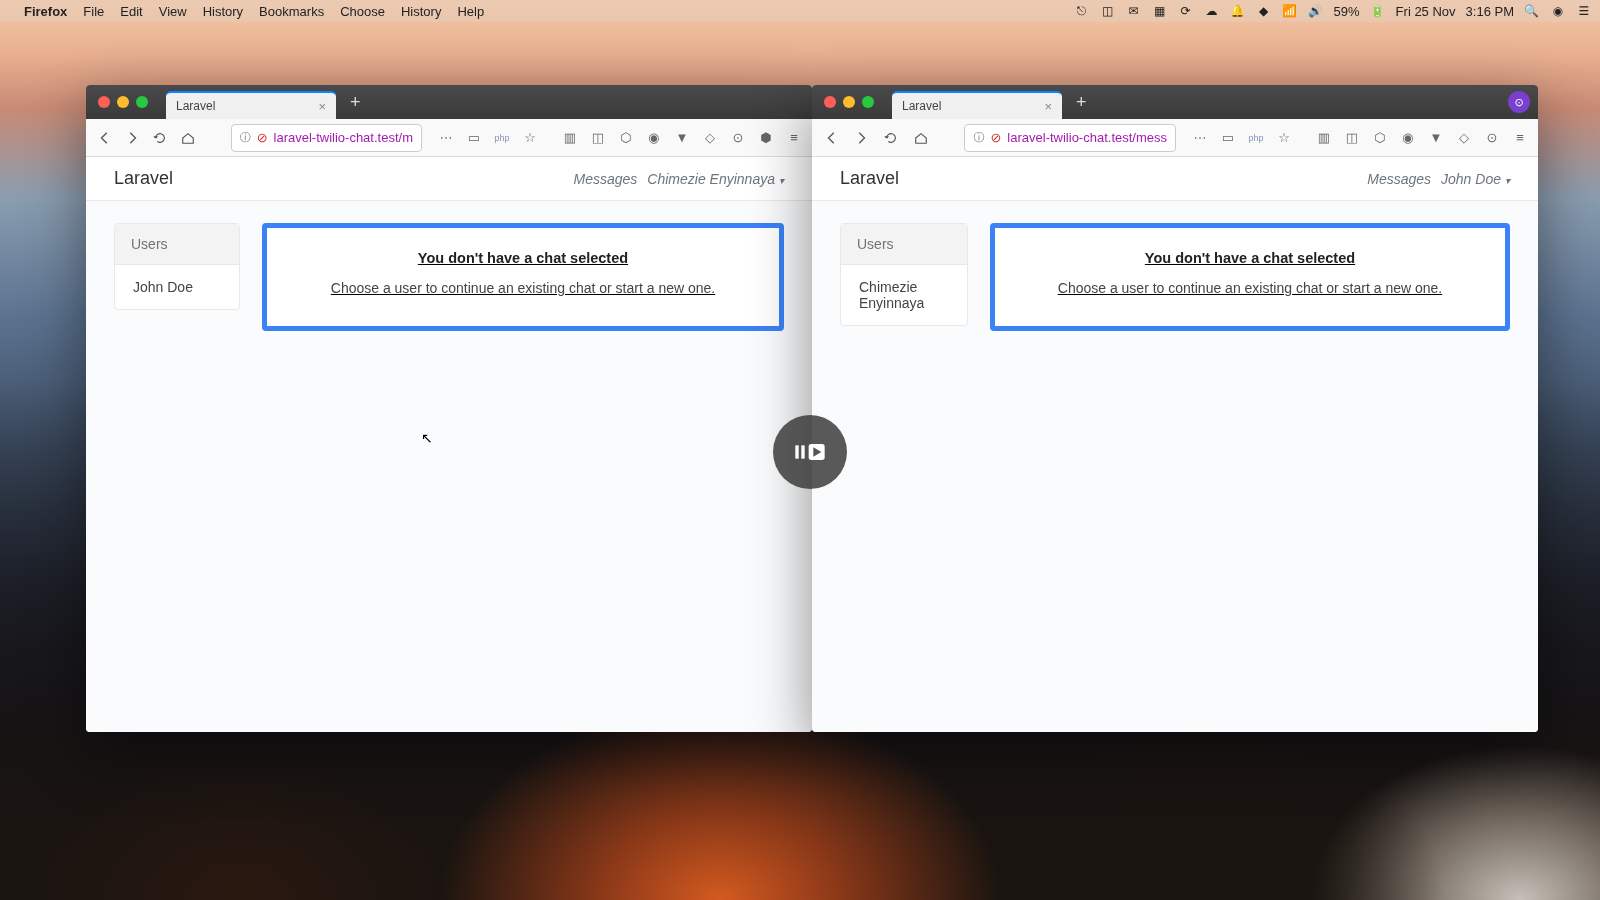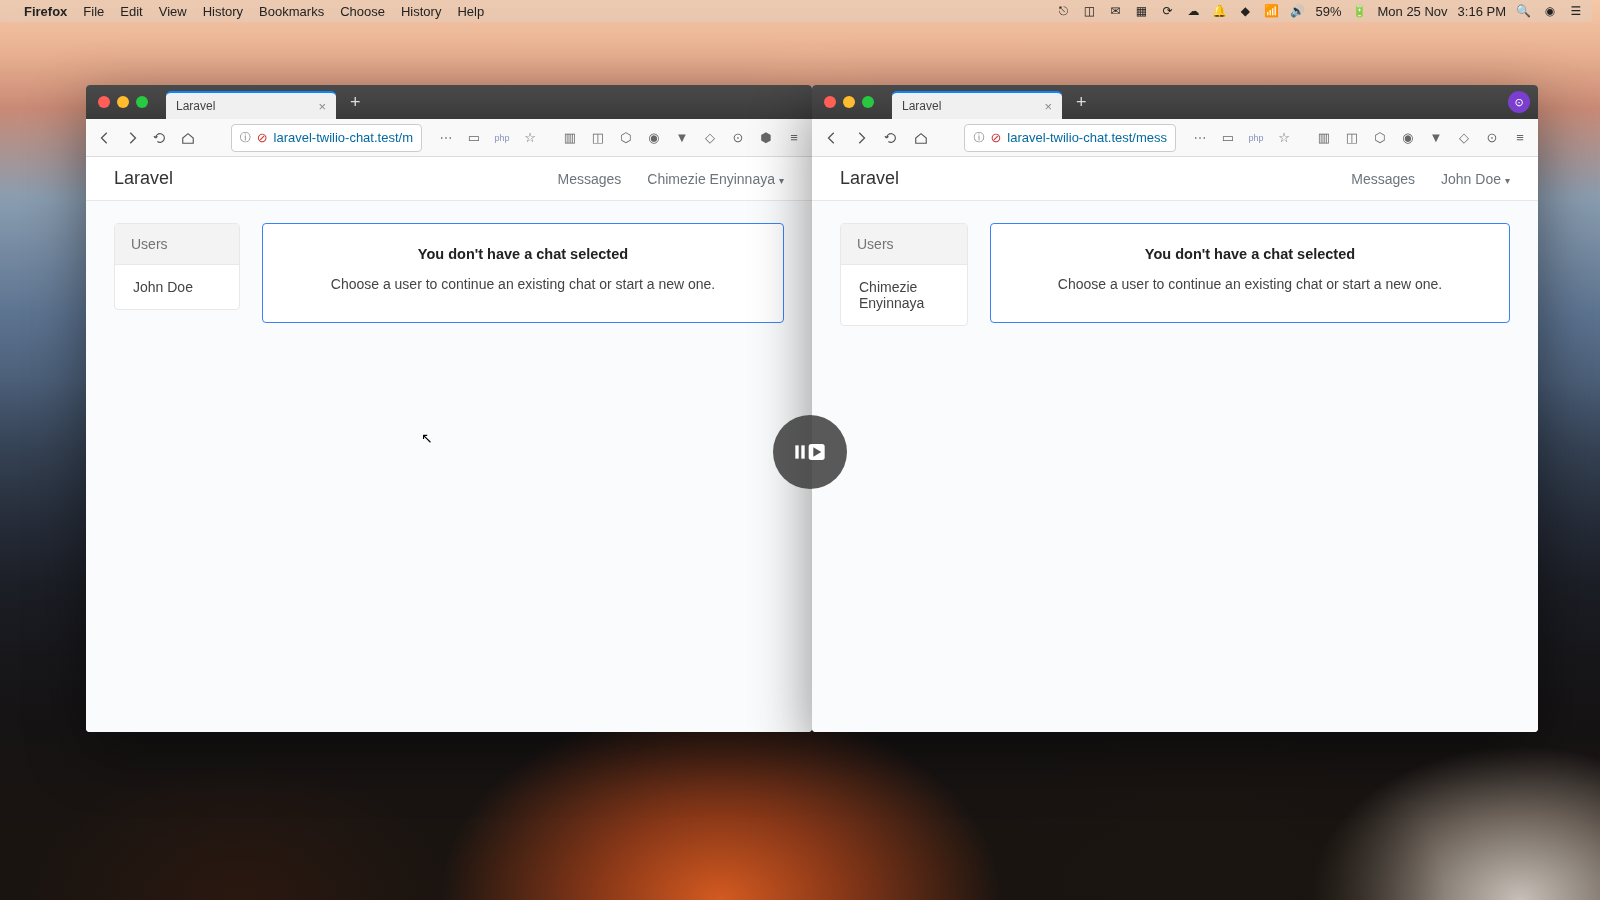--- a/index.html
+++ b/index.html
@@ -15,21 +15,21 @@
   background:
     radial-gradient(ellipse 300px 200px at 15% 100%, #2a1810 0%, transparent 70%),
     radial-gradient(ellipse 400px 280px at 45% 100%, #d45a20 0%, #8a3818 30%, transparent 70%),
     radial-gradient(ellipse 350px 260px at 75% 100%, #1a1510 0%, transparent 70%),
     radial-gradient(ellipse 300px 220px at 95% 100%, #c8c0b8 0%, #6a6058 40%, transparent 70%),
     linear-gradient(180deg, transparent 0%, #1a1410 90%);
 }
 
 
 .menubar {
-  position: absolute; top:0; left:0; right:8px; height:22px;
+  position: absolute; top:0; left:0; right:0; height:22px;
   background: rgba(220,210,200,.35); backdrop-filter: blur(8px);
   display:flex; align-items:center; font-size:13px; color:#222; padding:0 8px;
 }
 .menubar .left { display:flex; align-items:center; gap:16px; }
 .menubar .left .app { font-weight:600; }
 .menubar .right { margin-left:auto; display:flex; align-items:center; gap:10px; }
 .apple-logo { font-size:15px; }
 .mb-icon { width:16px; height:16px; display:inline-flex; align-items:center; justify-content:center; font-size:12px; }
 
 
@@ -59,41 +59,41 @@
 }
 .nav-btn { width:24px; height:24px; border-radius:4px; display:flex; align-items:center; justify-content:center; color:#555; }
 .nav-btn svg { width:14px; height:14px; }
 .urlbar {
   flex:1; height:28px; background:#fff; border:1px solid #ccc; border-radius:4px;
   display:flex; align-items:center; padding:0 8px; gap:6px; font-size:13px; color:#555;
   max-width:280px;
 }
 .urlbar .lock{font-size:11px;color:#777}
 .urlbar .struck{color:#c33;position:relative}
-.urlbar .url{color:#0369a1;white-space:nowrap;overflow:hidden;text-overflow:ellipsis;flex:1}
+.urlbar .url{color:#a21caf;white-space:nowrap;overflow:hidden;text-overflow:ellipsis;flex:1}
 .tb-icons{display:flex;align-items:center;gap:8px;margin-left:8px}
 .tb-ic{width:20px;height:20px;display:flex;align-items:center;justify-content:center;color:#666;font-size:13px}
 .avatar-badge{width:22px;height:22px;border-radius:50%;background:#7b3fcf;display:flex;align-items:center;justify-content:center;color:#fff;font-size:11px}
 
 
 .page { flex:1; background:#fafbfc; display:flex; flex-direction:column; }
 .navbar { height:44px; border-bottom:1px solid #e8e8e8; background:#fff; display:flex; align-items:center; padding:0 28px; }
 .brand { font-size:18px; font-weight:400; color:#333; }
-.navlinks { margin-left:auto; display:flex; align-items:center; gap:26px; font-size:14px; color:#6c757d; }
+.navlinks { margin-left:auto; display:flex; align-items:center; gap:10px; font-size:14px; color:#6c757d;font-style:italic; }
 .navlinks .caret{font-size:10px;margin-left:4px}
 
 .content { padding:22px 28px; display:flex; gap:22px; align-items:flex-start; }
 .sidebar {
   width:126px; background:#fff; border:1px solid #e8e8e8; border-radius:4px;
 }
 .sidebar-hd { background:#f3f3f3; padding:12px 16px; font-size:14px; color:#737373; border-bottom:1px solid #e8e8e8;}
 .sidebar-item { padding:14px 18px; font-size:14px; color:#444; }
 .main-card {
-  flex:1; background:#fff; border:1px solid #3b82f6; border-radius:4px;
-  padding:22px 28px 30px; text-align:center;
+  flex:1; background:#fff; border:5px solid #3b82f6; border-radius:4px;
+  padding:22px 28px 30px; text-align:center;text-decoration:underline;
 }
 .main-card h4{font-size:14.5px;font-weight:700;color:#222;margin-bottom:14px}
 .main-card p{font-size:14px;color:#444}
 
 
 .play-overlay{
   position:absolute; width:74px; height:74px; border-radius:50%;
   background:rgba(60,60,60,.85); display:flex; align-items:center; justify-content:center;
   color:#fff; left:773px; top:415px;
 }
@@ -128,21 +128,21 @@
     <span class="mb-icon">✉</span>
     <span class="mb-icon">▦</span>
     <span class="mb-icon">⟳</span>
     <span class="mb-icon">☁</span>
     <span class="mb-icon">🔔</span>
     <span class="mb-icon">◆</span>
     <span class="mb-icon">📶</span>
     <span class="mb-icon">🔊</span>
     <span>59%</span>
     <span class="mb-icon">🔋</span>
-    <span>Mon 25 Nov</span>
+    <span>Fri 25 Nov</span>
     <span>3:16 PM</span>
     <span class="mb-icon">🔍</span>
     <span class="mb-icon">◉</span>
     <span class="mb-icon">☰</span>
   </div>
 </div>
 
 <div id="windows-root">
     <div class="browser" style="left: 86px; top: 85px; width: 726px; height: 647px;">
     <div class="tabbar">

